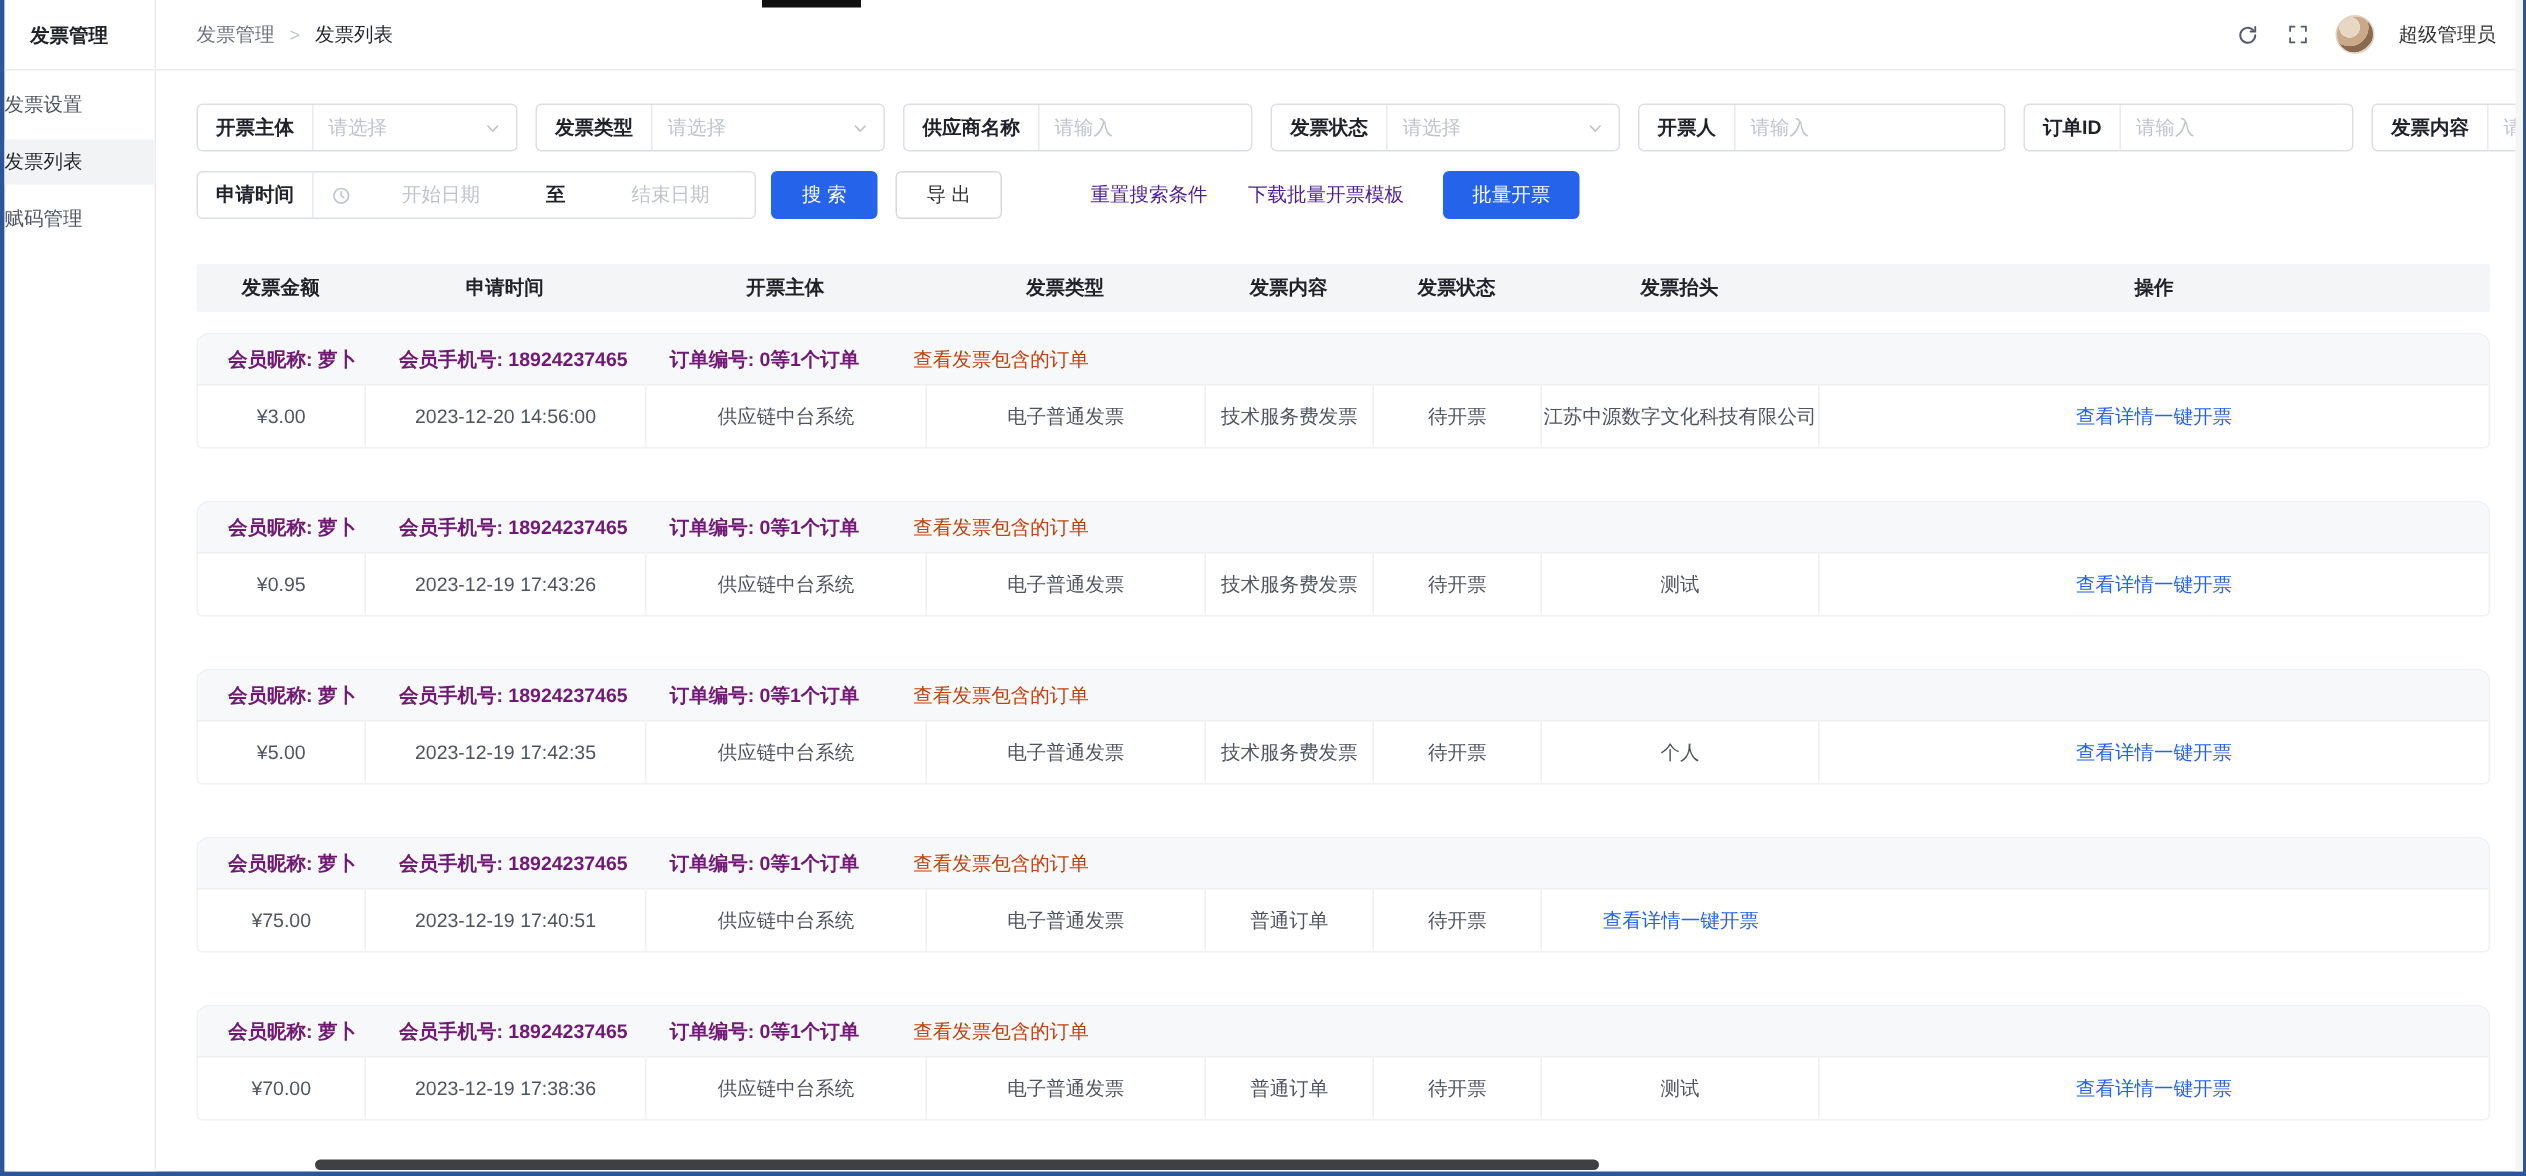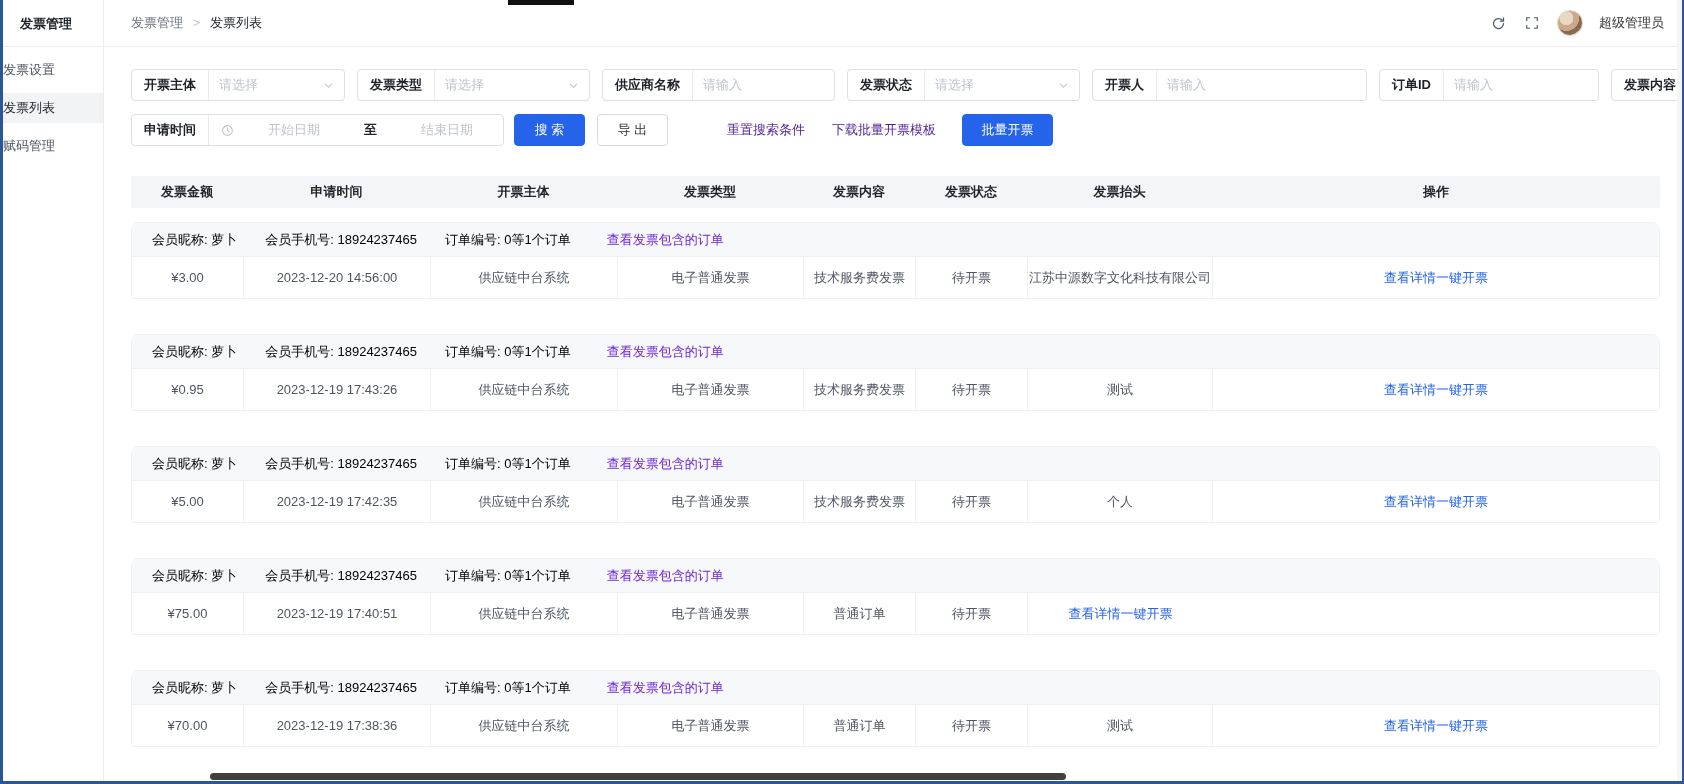--- a/index.html
+++ b/index.html
@@ -49,22 +49,22 @@
   .btn-plain{ background:#fff; color:#303133; border:1px solid #d9d9d9;}
   .tlink{ color:#4c1d95; cursor:pointer; white-space:nowrap;}
   
   .table{ margin-top:30px; width:1529px; }
   .tgrid{ display:grid; grid-template-columns:112px 187px 187px 186px 112px 112px 185px 1fr; }
   .thead{ background:#f4f5f7; height:32px; border-radius:2px;}
   .thead .th{ display:flex; align-items:center; justify-content:center; font-weight:600; color:#1f2329; white-space:nowrap;}
   .groups .group{ margin-top:35px; border:1px solid #f0f1f3; border-radius:8px 8px 4px 4px; overflow:hidden;}
   .groups .group:first-child{ margin-top:14px; }
   .group-head{ background:#f7f8fa; height:33px; display:flex; align-items:center; padding:0 20px; gap:28px;}
-  .group-head .gh-strong{ font-weight:400; color:#000000; white-space:nowrap;}
-  .group-head .gh-link{ margin-left:8px; color:#6d28d9; cursor:pointer; white-space:nowrap; text-decoration:none;}
+  .group-head .gh-strong{ font-weight:700; color:#701a75; white-space:nowrap;}
+  .group-head .gh-link{ margin-left:8px; color:#c2410c; cursor:pointer; white-space:nowrap; text-decoration:none;}
   .grow{ background:#fff; height:42px; border-top:1px solid #f0f0f0;}
   .grow .td{ display:flex; align-items:center; justify-content:center; color:#4e5560; border-right:1px solid #f0f0f0; white-space:nowrap; overflow:hidden; padding:0 6px;}
   .grow .td:last-child{ border-right:none; }
   .grow .ops{ }
   .grow .ops a{ color:#2563eb; cursor:pointer; text-decoration:none; white-space:nowrap;}
   
   .h-scroll-thumb{ position:absolute; left:207px; bottom:1px; width:856px; height:7px; background:#3f4042; border-radius:4px; z-index:30; cursor:grab;}
   .v-scroll-track{ position:absolute; right:0; top:0; width:5px; height:100%; background:#f5f5f5; z-index:20;}
   svg{ display:block; }
 </style>
@@ -141,21 +141,21 @@
         <div class="fbox" style="width:233px">
           <span class="flabel">发票状态</span>
             <span class="fdivider"></span>
           <span class="finput">请选择</span>
           <span class="chev">
               <svg width="11" height="11" viewBox="0 0 24 24" fill="none" stroke="currentColor" stroke-width="2.4" stroke-linecap="round">
                 <path d="M5 9l7 7 7-7"></path>
               </svg>
             </span>
         </div>
-        <div class="fbox" style="width:275px">
+        <div class="fbox" style="width:245px">
           <span class="flabel">开票人</span>
             <span class="fdivider"></span>
           <span class="finput">请输入</span>
         </div>
         <div class="fbox" style="width:220px">
           <span class="flabel">订单ID</span>
             <span class="fdivider"></span>
           <span class="finput">请输入</span>
         </div>
         <div class="fbox" style="width:240px">

